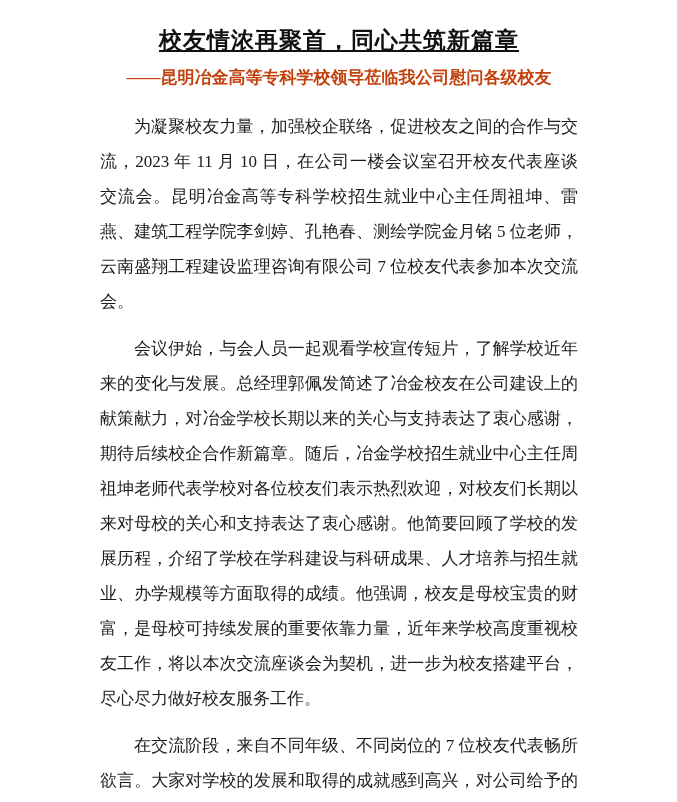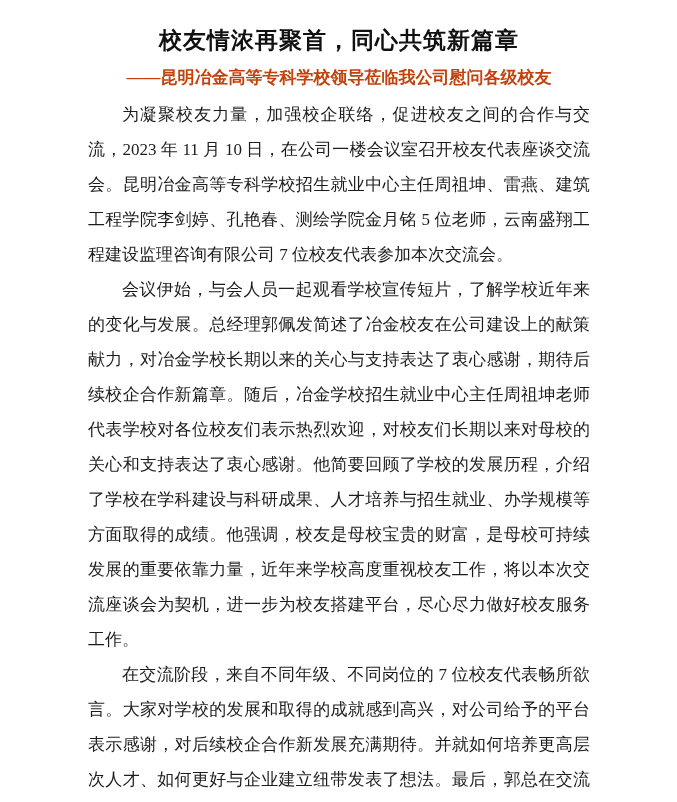--- a/index.html
+++ b/index.html
@@ -21,35 +21,36 @@
   }
   .doc-title {
     margin: 0;
     padding-top: 25px;
     font-size: 23px;
     line-height: 31px;
     font-weight: bold;
     text-align: center;
     letter-spacing: 1px;
     color: #111111;
+    text-decoration: underline;
   }
   .doc-subtitle {
     margin: 0;
     padding-top: 9px;
     font-size: 17px;
     line-height: 26px;
     font-weight: bold;
     text-align: center;
     color: #c2410c;
   }
   .doc-body {
     padding-top: 6px;
   }
   .doc-body p {
-    margin: 0;
+    margin: 12px;
     font-size: 17px;
     line-height: 35px;
     text-align: justify;
     text-justify: inter-ideograph;
     text-indent: 2em;
     color: #1c1c1c;
   }
 </style>
 </head>
 <body>

